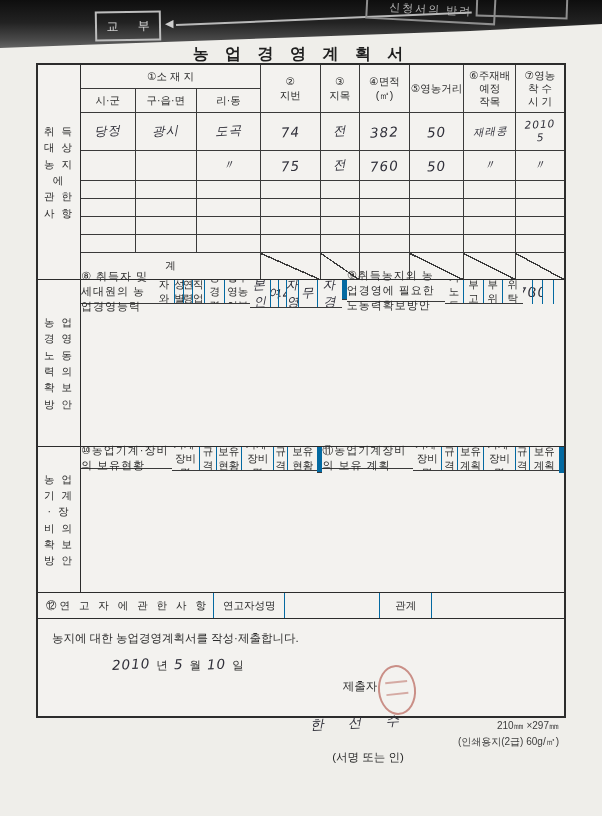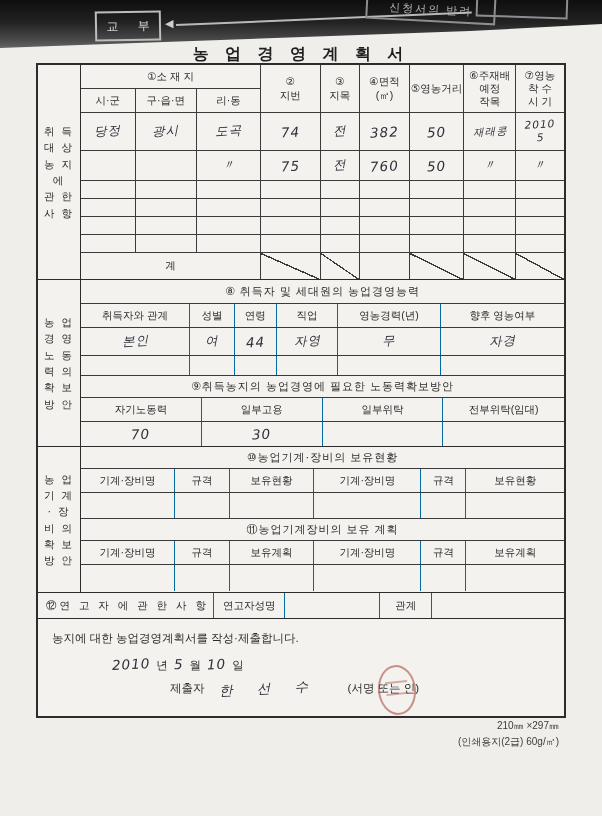--- a/index.html
+++ b/index.html
@@ -49,21 +49,21 @@
     border:2px solid #2c2c2c;box-sizing:border-box;background:rgba(255,255,255,0.25);
   }
   .section{display:flex;border-bottom:1.5px solid #2c2c2c;}
   .section:last-child{border-bottom:none;}
   .side{
     width:42px;flex:0 0 42px;border-right:1.5px solid #2c2c2c;
     display:flex;flex-direction:column;align-items:center;justify-content:center;
     font-size:10.5px;line-height:1.55;gap:0;text-align:center;
   }
   .side div{letter-spacing:2px;}
-  .body-col{flex:1;display:flex;flex-direction:column;min-width:0;}
+  .body-col{flex:1;display:flex;flex-direction:row;min-width:0;}
   
   .gridA{
     flex:1;display:grid;
     grid-template-columns:11.3% 12.7% 13.3% 12.3% 8.2% 10.3% 11.3% 10.7% 9.9%;
     grid-template-rows:24px 24px 38px 30px 18px 18px 18px 18px auto;
   }
   .ca{
     border-right:1px solid #3a3a3a;border-bottom:1px solid #3a3a3a;
     display:flex;align-items:center;justify-content:center;
     font-size:10.5px;text-align:center;overflow:hidden;
@@ -95,21 +95,21 @@
   .w9{flex:0 0 25%;} .w9l{flex:1;}
   .wma{flex:0 0 19.5%;} .wmb{flex:0 0 11.3%;} .wmc{flex:0 0 17.5%;}
   .wmd{flex:0 0 22.2%;} .wme{flex:0 0 9.3%;} .wmf{flex:1;}
   
   .wr1{flex:0 0 33.5%;justify-content:flex-start;padding-left:8px;letter-spacing:3px;}
   .wr2{flex:0 0 13.5%;} .wr3{flex:0 0 18%;} .wr4{flex:0 0 10%;font-family:Liberation Mono, monospace;} .wr5{flex:1;}
   
   .decl{padding:10px 14px 6px 14px;font-size:11.5px;line-height:1.7;position:relative;height:97px;box-sizing:border-box;}
   .decl .l1{text-indent:22px;}
   .date-line{margin-top:4px;margin-left:60px;font-size:11.5px;display:flex;align-items:baseline;gap:6px;}
-  .sig-line{margin-top:2px;margin-left:118px;font-size:11.5px;display:flex;align-items:center;gap:14px;position:relative;}
+  .sig-line{margin-top:2px;margin-left:118px;font-size:11.5px;display:flex;align-items:center;gap:14px;position:relative;flex-direction:column;}
   .stamp{
     position:absolute;left:208px;top:-12px;width:34px;height:46px;
     border:2px solid rgba(168,62,50,0.55);border-radius:50%;
     transform:rotate(-6deg);
   }
   .stamp::before,.stamp::after{
     content:"";position:absolute;left:6px;right:6px;height:2px;
     background:rgba(168,62,50,0.4);
   }
   .stamp::before{top:14px;} .stamp::after{top:26px;}

